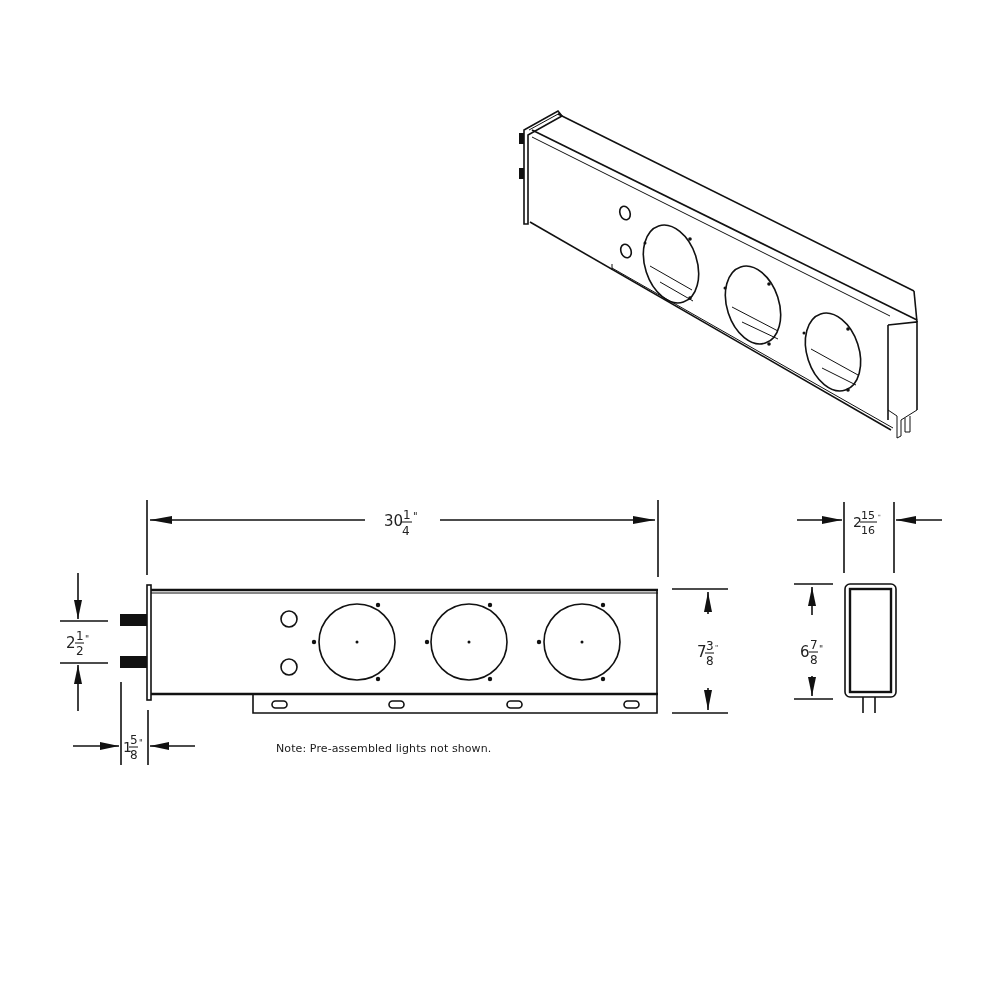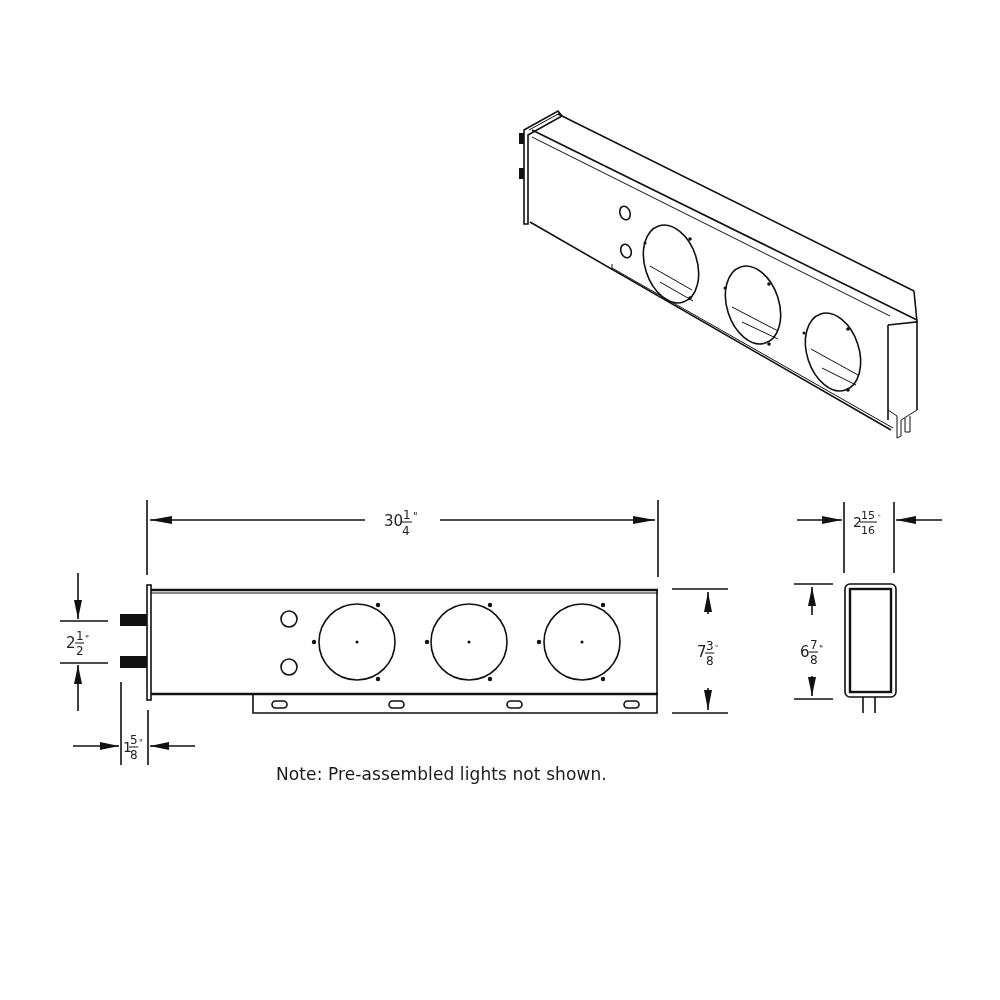--- a/index.html
+++ b/index.html
@@ -2,21 +2,21 @@
 <html><head>
   <meta charset="utf-8">
   <style>
     html, body { margin: 0; padding: 0; background: #ffffff; }
     body { width: 1000px; height: 1000px; position: relative; overflow: hidden; font-family: "DejaVu Sans", sans-serif; }
     svg { position: absolute; left: 0; top: 0; }
     .ln { stroke: #111; stroke-width: 1.6; fill: none; }
     .thk { stroke: #111; stroke-width: 2.4; fill: none; }
     .thin { stroke: #111; stroke-width: 1; fill: none; }
     .dimtxt { font-family: "DejaVu Sans", sans-serif; fill: #222; }
-    .note { position: absolute; left: 276px; top: 764px; font-size: 17px; color: #1a1a1a; font-family: "DejaVu Sans", sans-serif; letter-spacing: 0.1px; }
+    .note { position: absolute; left: 276px; top: 742px; font-size: 11px; color: #1a1a1a; font-family: "DejaVu Sans", sans-serif; letter-spacing: 0.1px; }
   </style>
 </head>
 <body>
 
 <svg width="1000" height="1000" viewBox="0 0 1000 1000">
 
   <g>
 
     <polygon class="ln" points="524,224 524,130 558,111 562,116 528,135 528,224"></polygon>
     <line class="thin" x1="529" y1="130" x2="560" y2="113"></line>

